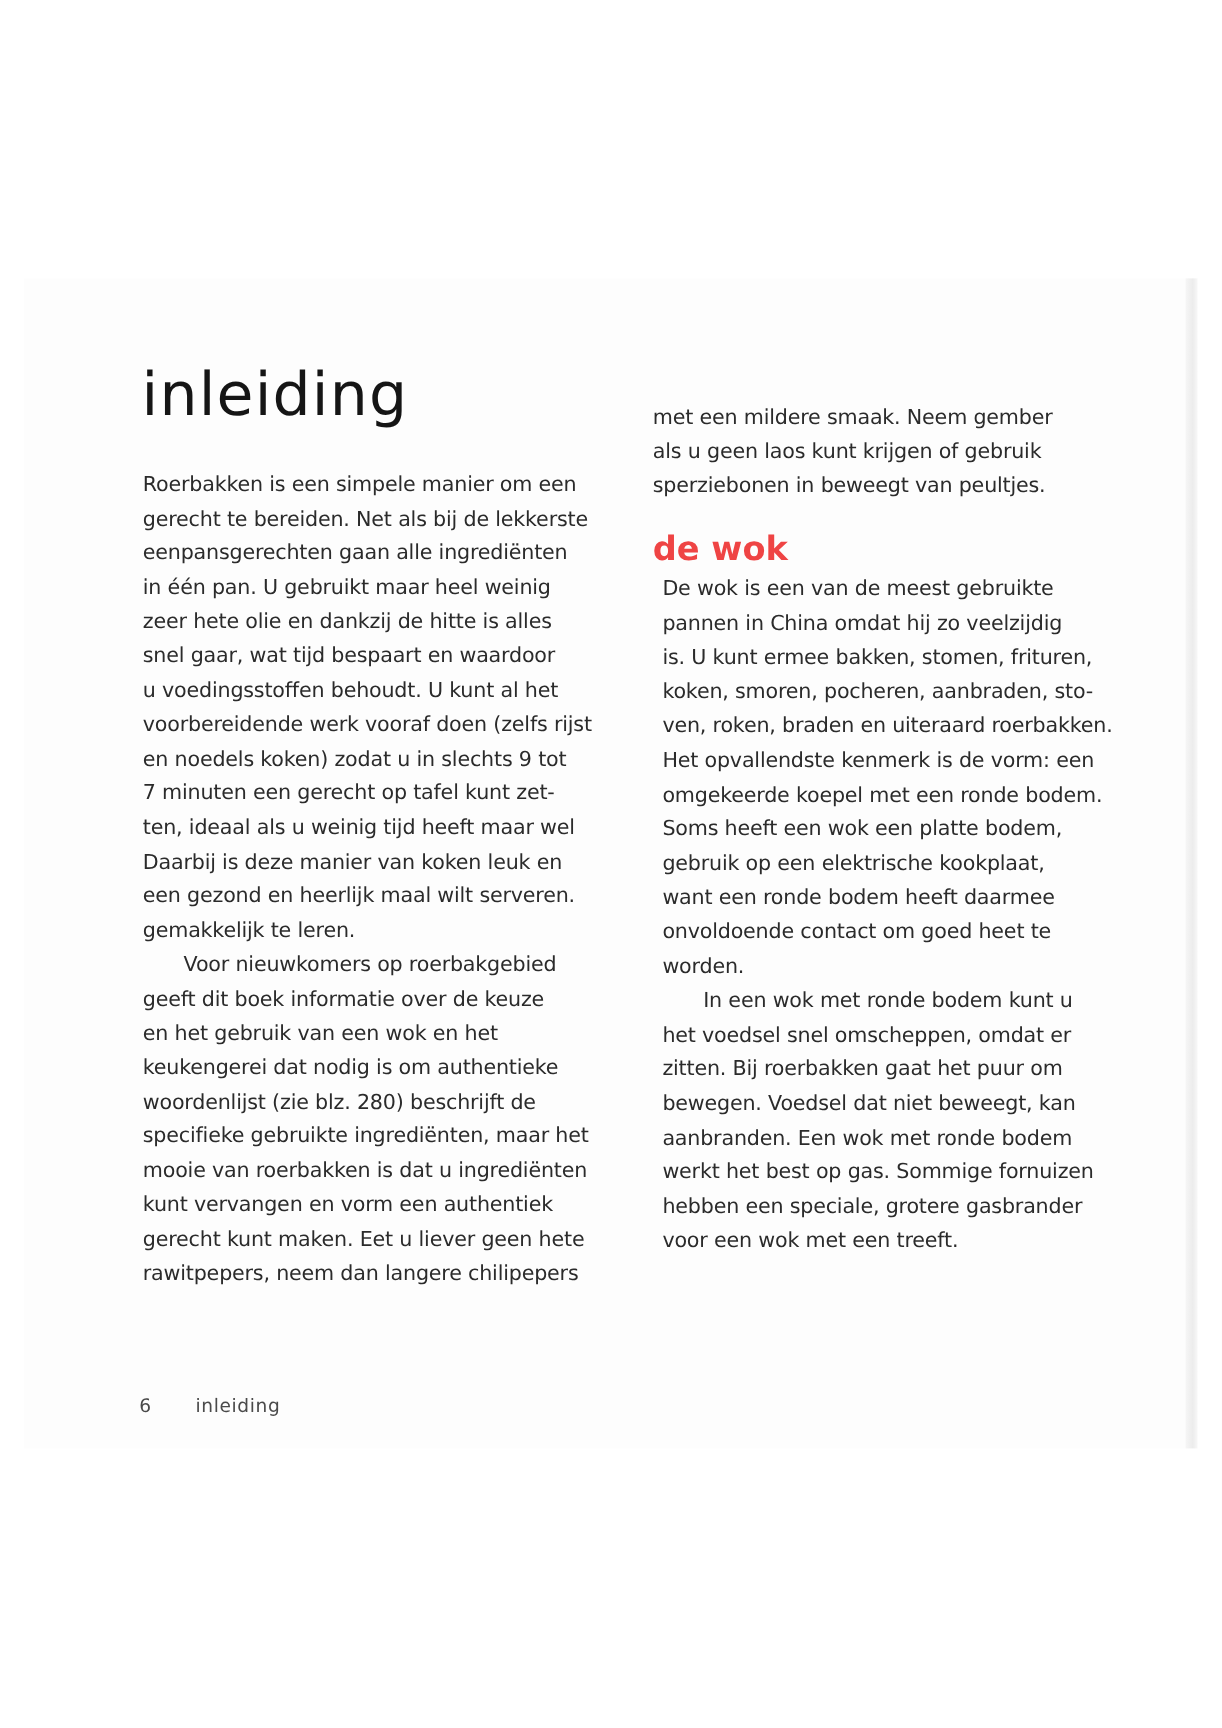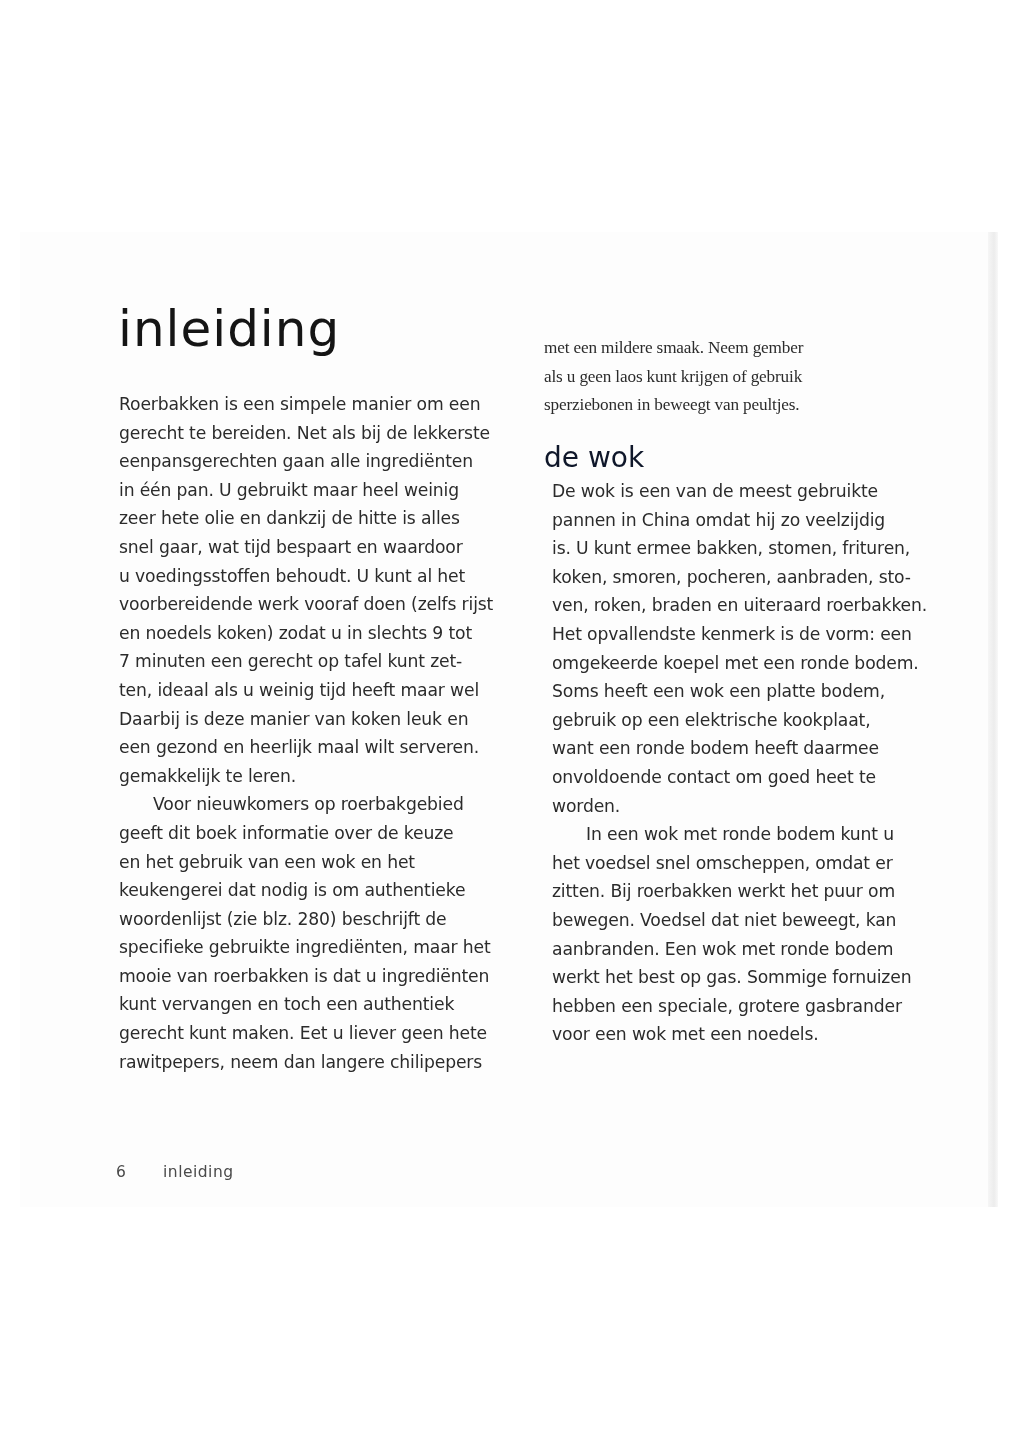--- a/index.html
+++ b/index.html
@@ -36,28 +36,28 @@
       position: absolute;
       left: 118px; top: 296px;
       font-size: 50px;
       line-height: 66px;
       font-weight: normal;
       letter-spacing: 1px;
       color: #151515;
       margin: 0;
     }
     .left-col { left: 119px; top: 390px; }
-    .right-col-top { left: 544px; top: 334px; font-family: Liberation Serif, serif; }
+    .right-col-top { left: 544px; top: 334px; }
     .subheading {
       position: absolute;
       left: 544px; top: 440px;
       font-size: 28px;
       line-height: 36px;
-      font-weight: normal;
-      color: #0f172a;
+      font-weight: bold;
+      color: #ef4444;
       margin: 0;
     }
     .right-col-main { left: 552px; top: 477px; }
     .footer {
       position: absolute;
       top: 1163px;
       font-size: 15.5px;
       color: #4a4a4a;
       letter-spacing: 0.5px;
     }
@@ -87,21 +87,21 @@
   <span class="line">Daarbij is deze manier van koken leuk en</span>
   <span class="line">een gezond en heerlijk maal wilt serveren.</span>
   <span class="line">gemakkelijk te leren.</span>
   <span class="line indent">Voor nieuwkomers op roerbakgebied</span>
   <span class="line">geeft dit boek informatie over de keuze</span>
   <span class="line">en het gebruik van een wok en het</span>
   <span class="line">keukengerei dat nodig is om authentieke</span>
   <span class="line">woordenlijst (zie blz. 280) beschrijft de</span>
   <span class="line">specifieke gebruikte ingrediënten, maar het</span>
   <span class="line">mooie van roerbakken is dat u ingrediënten</span>
-  <span class="line">kunt vervangen en toch een authentiek</span>
+  <span class="line">kunt vervangen en vorm een authentiek</span>
   <span class="line">gerecht kunt maken. Eet u liever geen hete</span>
   <span class="line">rawitpepers, neem dan langere chilipepers</span>
 </div>
 
 <div class="col right-col-top">
   <span class="line">met een mildere smaak. Neem gember</span>
   <span class="line">als u geen laos kunt krijgen of gebruik</span>
   <span class="line">sperziebonen in beweegt van peultjes.</span>
 </div>
 
@@ -115,22 +115,22 @@
   <span class="line">ven, roken, braden en uiteraard roerbakken.</span>
   <span class="line">Het opvallendste kenmerk is de vorm: een</span>
   <span class="line">omgekeerde koepel met een ronde bodem.</span>
   <span class="line">Soms heeft een wok een platte bodem,</span>
   <span class="line">gebruik op een elektrische kookplaat,</span>
   <span class="line">want een ronde bodem heeft daarmee</span>
   <span class="line">onvoldoende contact om goed heet te</span>
   <span class="line">worden.</span>
   <span class="line indent">In een wok met ronde bodem kunt u</span>
   <span class="line">het voedsel snel omscheppen, omdat er</span>
-  <span class="line">zitten. Bij roerbakken werkt het puur om</span>
+  <span class="line">zitten. Bij roerbakken gaat het puur om</span>
   <span class="line">bewegen. Voedsel dat niet beweegt, kan</span>
   <span class="line">aanbranden. Een wok met ronde bodem</span>
   <span class="line">werkt het best op gas. Sommige fornuizen</span>
   <span class="line">hebben een speciale, grotere gasbrander</span>
-  <span class="line">voor een wok met een noedels.</span>
+  <span class="line">voor een wok met een treeft.</span>
 </div>
 
 <span class="footer page-number">6</span>
 <span class="footer running-head">inleiding</span>
 
 </body></html>

